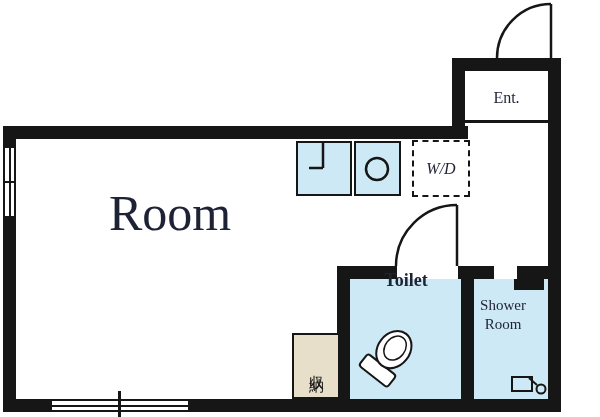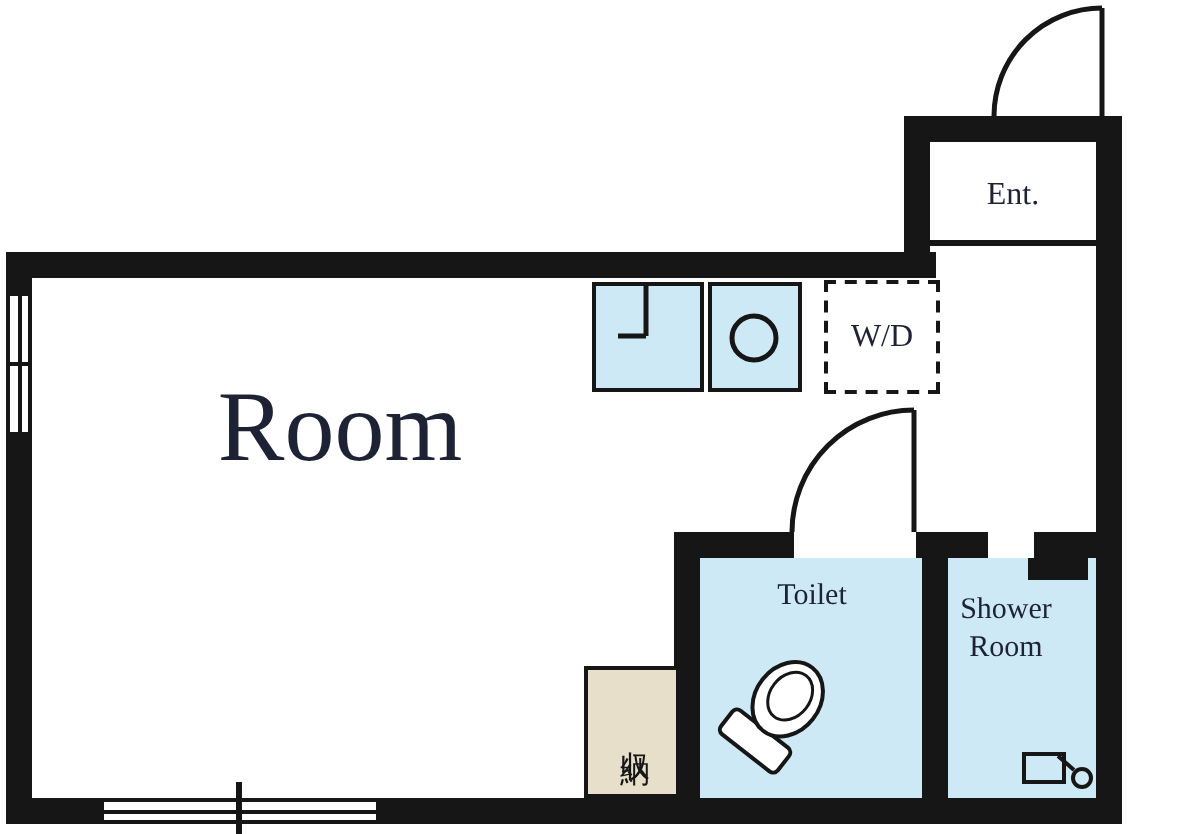--- a/index.html
+++ b/index.html
@@ -41,21 +41,21 @@
     text-orientation: upright;
     font-size: 15px;
     letter-spacing: 3px;
     color: #161616;
   }
   .label { position: absolute; color: #1e2235; text-align: center; }
   .room-label { left: 55px; top: 186px; width: 230px; line-height: 1.1; }
   .room-label .line1 { display: block; font-size: 50px; }
   .room-label .line2 { display: block; font-size: 50px; letter-spacing: 2px; }
   .ent-label    { left: 465px; top: 89px;  width: 83px;  font-size: 16px; }
-  .toilet-label { left: 350px; top: 290px; width: 112px; font-size: 15px; }
+  .toilet-label { left: 350px; top: 270px; width: 112px; font-size: 18px; font-weight: bold; }
   .shower-label { left: 474px; top: 296px; width: 58px;  font-size: 15px; line-height: 1.25; }
   .shower-label span { display: block; }
   .step-line { position: absolute; background: #161616; }
   .window {
     position: absolute;
     background: #ffffff;
     border: 2px solid #161616;
   }
   .win-line-v { position: absolute; left: 50%; top: 0; width: 2px; height: 100%; margin-left: -1px; background: #161616; }
   .win-line-h { position: absolute; top: 50%; left: 0; height: 2px; width: 100%; margin-top: -1px; background: #161616; }
@@ -89,21 +89,21 @@
     <div class="win-line-h"></div>
   </div>
   <div class="window" style="left:50px; top:399px; width:140px; height:13px;">
     <div class="win-line-h"></div>
   </div>
   <div class="mullion" style="left:118px; top:391px; width:3px; height:26px;"></div>
 
   <div class="kitchen-box" style="left:296px; top:141px; width:56px; height:55px;"></div>
   <div class="kitchen-box" style="left:354px; top:141px; width:47px; height:55px;"></div>
 
-  <div class="wd-box" style="left:412px; top:140px; width:58px; height:57px;">
+  <div class="wd-box" style="left:412px; top:140px; width:58px; height:57px;font-style:italic;">
     <span>W/D</span>
   </div>
 
   <div class="storage-box" style="left:292px; top:333px; width:48px; height:66px;">
     <span>収納</span>
   </div>
 
   <div class="label room-label">
     <span class="line1">Room</span>
   </div>

